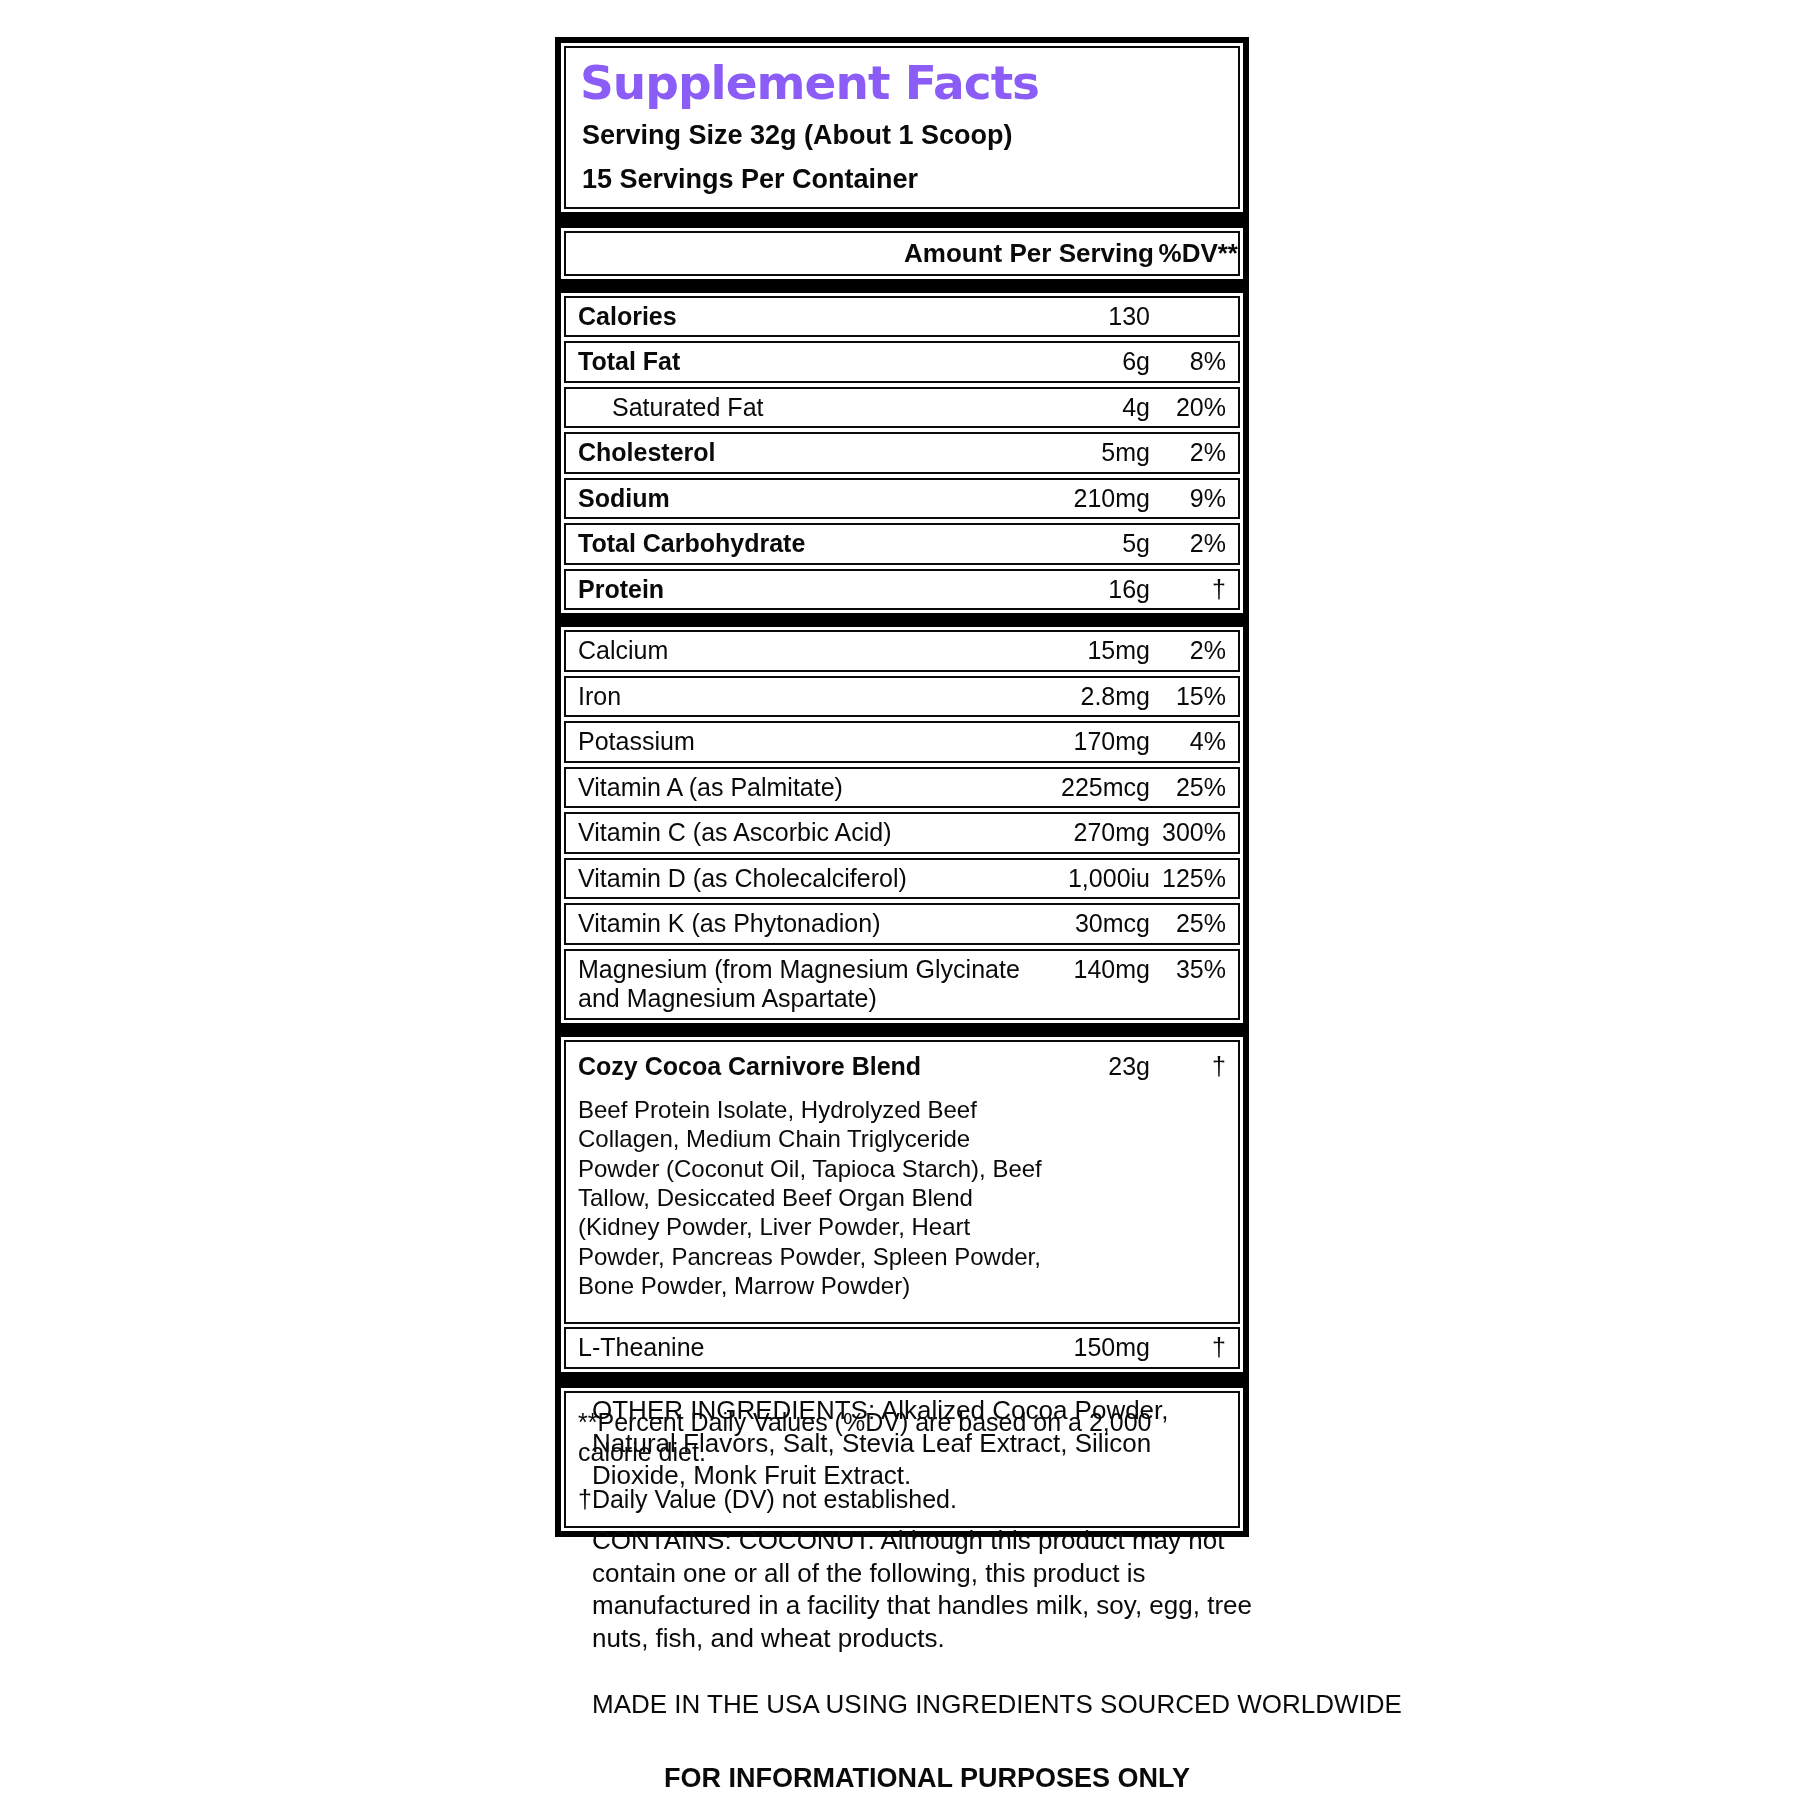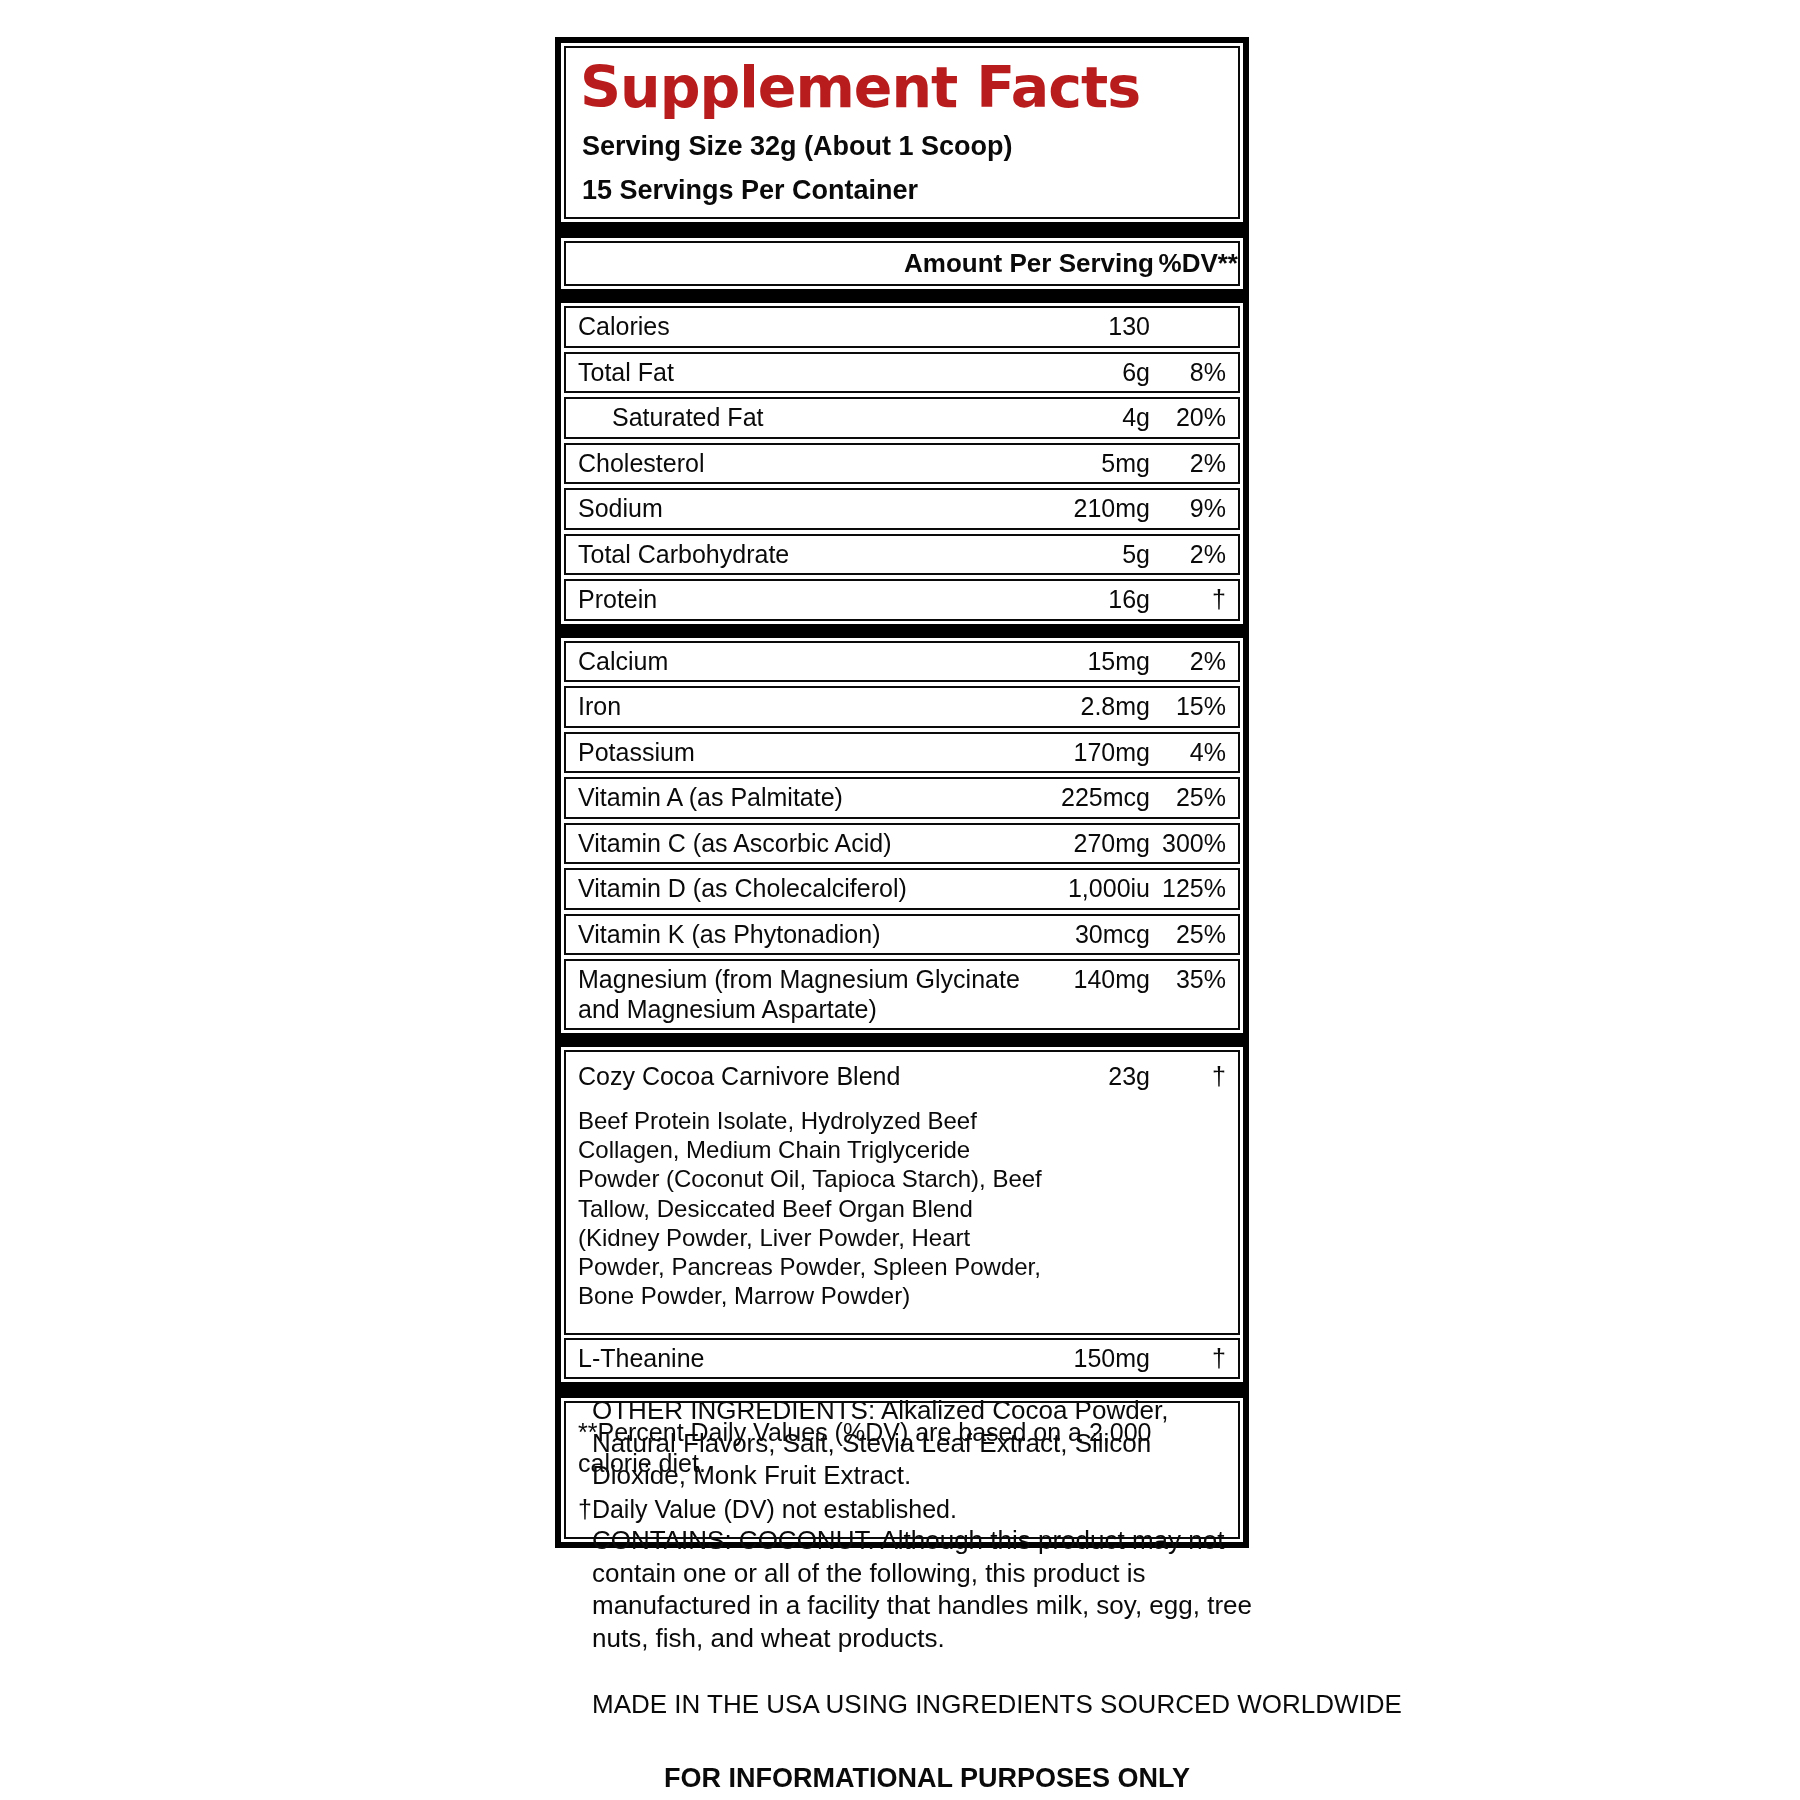--- a/index.html
+++ b/index.html
@@ -11,40 +11,40 @@
   .facts-box{
     position:absolute;left:555px;top:37px;width:694px;
     box-sizing:border-box;border:6px solid #000;background:#fff;
   }
   .inner-box{
     box-sizing:border-box;border:2px solid #0a0a0a;background:#fff;margin:3px;
   }
   .header-box{padding:10px 12px 12px 14px;}
   .panel-title{
     font-family:"DejaVu Sans","Liberation Sans",sans-serif;
-    font-weight:bold;font-size:57px;line-height:1.05;letter-spacing:-1px;color:#b91c1c;
+    font-weight:bold;font-size:47px;line-height:1.05;letter-spacing:-1px;color:#8b5cf6;
     margin:0 0 10px 0;
   }
   .serving-line{font-size:27px;font-weight:bold;margin:14px 0 0 2px;line-height:1.1;}
   .bar{height:16px;background:#000;}
   .bar.thin{height:14px;}
   .col-header{
     display:flex;align-items:flex-start;padding:5px 0;font-weight:bold;font-size:26px;
   }
   .col-header .amt-h{flex:1;text-align:right;}
   .col-header .dv-h{width:84px;text-align:right;}
   .rows{display:flex;flex-direction:column;gap:4px;margin:3px;}
   .row{
     box-sizing:border-box;border:2px solid #0a0a0a;background:#fff;
     display:flex;align-items:flex-start;padding:4px 12px;font-size:25px;line-height:1.18;
   }
   .cell.label{flex:1;}
   .cell.amount{width:112px;text-align:right;}
   .cell.dv{width:76px;text-align:right;}
-  .bold{font-weight:normal;}
+  .bold{font-weight:bold;}
   .indent{padding-left:34px;}
   .blend-box{padding:6px 12px 10px 12px;font-size:25px;}
   .blend-head{display:flex;align-items:flex-start;line-height:1.18;margin:4px 0 10px 0;}
   .blend-desc{max-width:472px;margin:14px 0 12px 0;font-size:24px;line-height:1.22;}
   .footnote-box{padding:10px 12px 12px 12px;font-size:25px;line-height:1.22;}
   .footnote-box p{margin:4px 0 0 0;}
   .footnote-box p + p{margin-top:16px;}
   .below-text{position:absolute;left:576px;font-size:26px;line-height:1.25;margin:16px;}
   .other-ingredients{top:1378px;width:655px;}
   .contains-statement{top:1508px;width:690px;}

